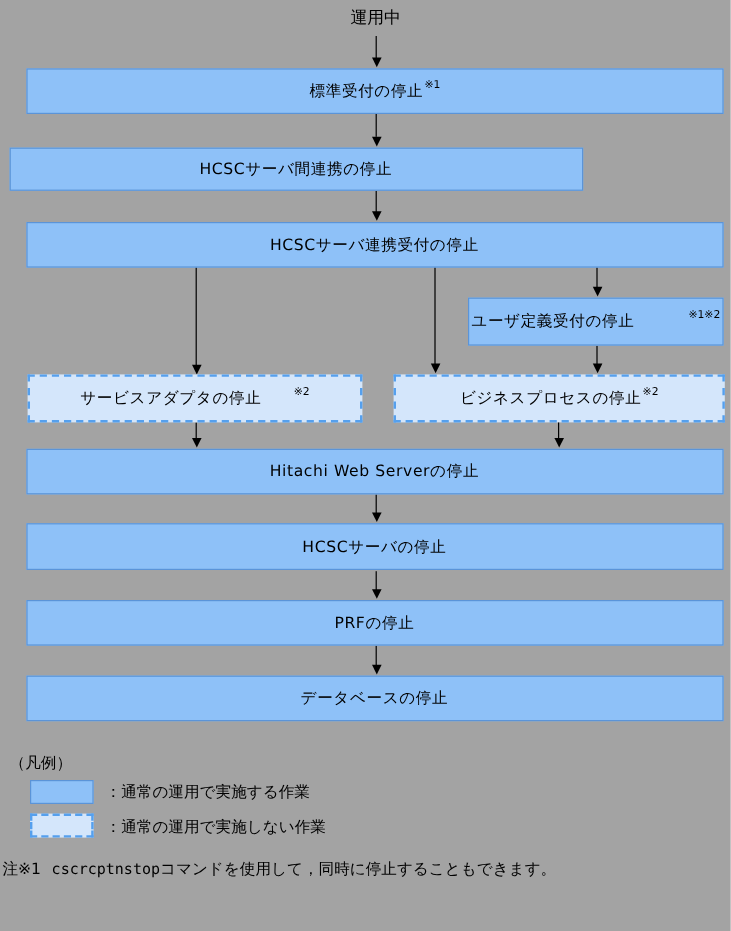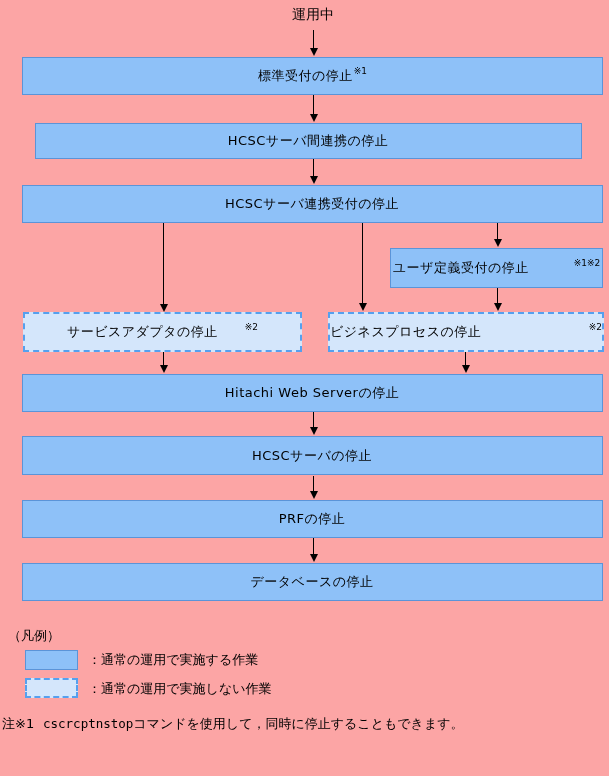--- a/index.html
+++ b/index.html
@@ -1,17 +1,17 @@
 <!DOCTYPE html>
 <html style="--solid_fill: #8ec1f8; --solid_border: #5b94d8; --dashed_fill: #d4e6fb; --dashed_border: #55a0ee; --arrow: #000000;"><head>
 <meta charset="utf-8">
 <style>
   html,body { margin:0; padding:0; background:#ffffff; }
   body { font-family: "DejaVu Sans", "Liberation Sans", sans-serif; color:#000; }
-  #stage { position:relative; width:609px; height:776px; background:#fca5a5; overflow:hidden; }
+  #stage { position:relative; width:609px; height:776px; background:#a3a3a3; overflow:hidden; }
 
   .box {
     position:absolute;
     background: var(--solid_fill, #8ec1f8);
     border: 1px solid var(--solid_border, #5b94d8);
     display:flex; align-items:center; justify-content:center;
     font-size:13px; letter-spacing:0.5px;
     box-sizing:border-box;
   }
   .box.dashed {
@@ -93,41 +93,41 @@
   <div class="ahead" style="left:310px; top:491px;"></div>
 
   <div class="vline" style="left:313px; top:538px; height:17px;"></div>
   <div class="ahead" style="left:310px; top:554px;"></div>
 
   <div class="box" style="left:22px; top:57px; width:581px; height:38px;">
     <span>標準受付の停止</span>
       <span class="sup">※1</span>
   </div>
 
-  <div class="box" style="left:35px; top:123px; width:547px; height:36px;justify-content:center;">
+  <div class="box" style="left:8px; top:123px; width:478px; height:36px;justify-content:center;">
     <span>HCSCサーバ間連携の停止</span>
       <span class="sup"></span>
   </div>
 
   <div class="box" style="left:22px; top:185px; width:581px; height:38px;">
     <span>HCSCサーバ連携受付の停止</span>
       <span class="sup"></span>
   </div>
 
   <div class="box" style="left:390px; top:248px; width:213px; height:40px;gap:44px;">
     <span>ユーザ定義受付の停止</span>
       <span class="sup">※1※2</span>
   </div>
 
   <div class="box dashed" style="left:23px; top:312px; width:279px; height:40px;gap:26px;">
     <span>サービスアダプタの停止</span>
       <span class="sup">※2</span>
   </div>
 
-  <div class="box dashed" style="left:328px; top:312px; width:276px; height:40px;justify-content:space-between;">
+  <div class="box dashed" style="left:328px; top:312px; width:276px; height:40px;">
     <span>ビジネスプロセスの停止</span>
       <span class="sup">※2</span>
   </div>
 
   <div class="box" style="left:22px; top:374px; width:581px; height:38px;">
     <span>Hitachi Web Serverの停止</span>
       <span class="sup"></span>
   </div>
 
   <div class="box" style="left:22px; top:500px; width:581px; height:38px;">

